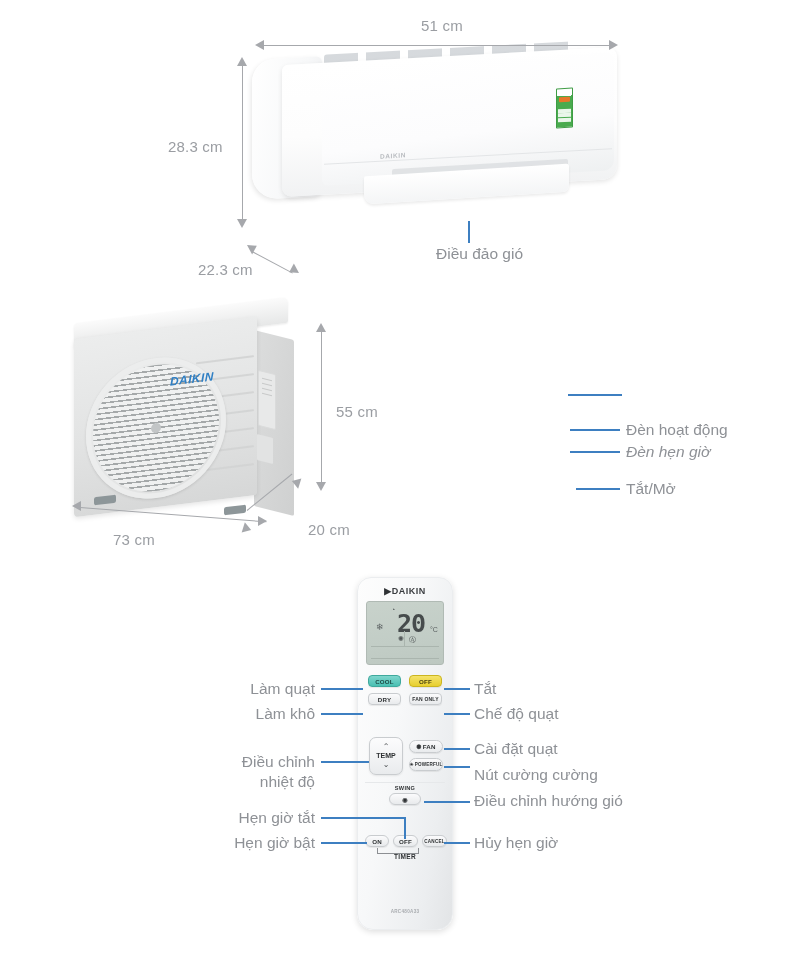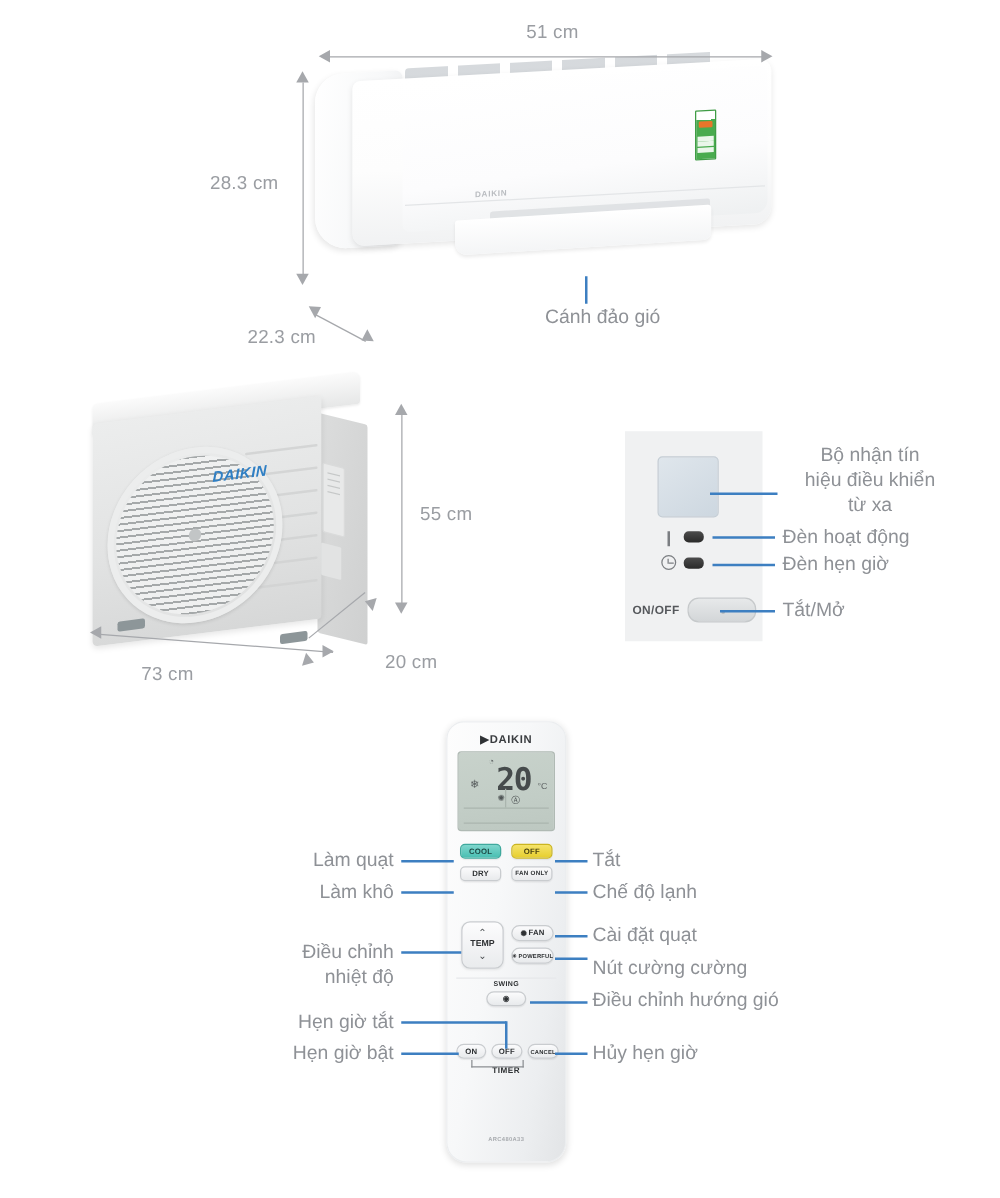--- a/index.html
+++ b/index.html
@@ -274,21 +274,21 @@
   </div>
 
   <div class="abs dim-label" style="left:198px; top:261px;">22.3 cm</div>
   <div class="abs">
     <div class="arrowline h" style="left:252px; top:251px; width:46px; transform:rotate(28deg); transform-origin:left center;"></div>
     <div class="arrowhead" style="left:246px; top:243px; border-top:4px solid transparent; border-bottom:6px solid transparent; border-right:9px solid #a6a8ac; transform:rotate(28deg);"></div>
     <div class="arrowhead" style="left:291px; top:265px; border-top:6px solid transparent; border-bottom:4px solid transparent; border-left:9px solid #a6a8ac; transform:rotate(28deg);"></div>
   </div>
 
   <div class="leader leader-v" style="left:468px; top:221px; height:22px;"></div>
-  <div class="abs callout-label" style="left:436px; top:244px;">Cánh đảo gió</div>
+  <div class="abs callout-label" style="left:436px; top:244px;">Điều đảo gió</div>
 
   <div class="abs" id="outdoor-unit">
     <div class="ou-side"></div>
     <div class="ou-top"></div>
     <div class="ou-front">
       <div class="ou-slat" style="left:122px; top:38px; width:58px; transform:none;"></div>
       <div class="ou-slat" style="left:122px; top:56px; width:58px; transform:none;"></div>
       <div class="ou-slat" style="left:122px; top:74px; width:58px; transform:none;"></div>
       <div class="ou-slat" style="left:122px; top:92px; width:58px; transform:none;"></div>
       <div class="ou-slat" style="left:122px; top:110px; width:58px; transform:none;"></div>
@@ -322,44 +322,28 @@
     <div class="arrowhead" style="left:258px; top:516px; border-top:5px solid transparent; border-bottom:5px solid transparent; border-left:9px solid #a6a8ac;"></div>
   </div>
 
   <div class="abs dim-label" style="left:308px; top:521px;">20 cm</div>
   <div class="abs">
     <div class="arrowline h" style="left:247px; top:510px; width:58px; transform:rotate(-39deg); transform-origin:left center;"></div>
     <div class="arrowhead" style="left:240px; top:524px; border-top:6px solid transparent; border-bottom:4px solid transparent; border-right:9px solid #a6a8ac; transform:rotate(-39deg);"></div>
     <div class="arrowhead" style="left:294px; top:477px; border-top:4px solid transparent; border-bottom:6px solid transparent; border-left:9px solid #a6a8ac; transform:rotate(-39deg);"></div>
   </div>
 
-  <div class="abs" id="display-panel">
-    <div class="dp-receiver"></div>
-    <div class="dp-icon-bar" style="left:34px; top:80px;"></div>
-    <div class="dp-led" style="left:47px; top:80px;"></div>
-    <div class="dp-clock" style="left:29px; top:99px;"></div>
-    <div class="dp-led" style="left:47px; top:101px;"></div>
-    <div class="dp-onoff-text">ON/OFF</div>
-    <div class="dp-onoff-btn">
-      <div class="dp-onoff-dot"></div>
-    </div>
-  </div>
 
   <div class="leader leader-h" style="left:568px; top:394px; width:54px;"></div>
-  <div class="abs callout-label ctr" style="left:626px; top:355px; width:140px;">
-    <div>Bộ nhận tín</div>
-    <div>hiệu điều khiển</div>
-    <div>từ xa</div>
-  </div>
 
   <div class="leader leader-h" style="left:570px; top:429px; width:50px;"></div>
   <div class="abs callout-label" style="left:626px; top:420px;">Đèn hoạt động</div>
 
   <div class="leader leader-h" style="left:570px; top:451px; width:50px;"></div>
-  <div class="abs callout-label" style="left:626px; top:442px;">Đèn hẹn giờ</div>
+  <div class="abs callout-label" style="left:626px; top:442px;font-style:italic;">Đèn hẹn giờ</div>
 
   <div class="leader leader-h" style="left:576px; top:488px; width:44px;"></div>
   <div class="abs callout-label" style="left:626px; top:479px;">Tắt/Mở</div>
 
   <div class="abs" id="remote">
     <div class="rm-shell"></div>
 
     <div class="rm-logo">
       <span class="mark">▶</span><span>DAIKIN</span>
     </div>
@@ -427,21 +411,21 @@
   <div class="leader leader-h" style="left:321px; top:817px; width:84px;"></div>
   <div class="leader leader-v" style="left:404px; top:817px; height:22px;"></div>
 
   <div class="abs callout-label rt" style="left:195px; top:833px; width:120px;">Hẹn giờ bật</div>
   <div class="leader leader-h" style="left:321px; top:842px; width:46px;"></div>
 
   <div class="leader leader-h" style="left:444px; top:688px; width:26px;"></div>
   <div class="abs callout-label" style="left:474px; top:679px;">Tắt</div>
 
   <div class="leader leader-h" style="left:444px; top:713px; width:26px;"></div>
-  <div class="abs callout-label" style="left:474px; top:704px;">Chế độ lạnh</div>
+  <div class="abs callout-label" style="left:474px; top:704px;">Chế độ quạt</div>
 
   <div class="leader leader-h" style="left:444px; top:748px; width:26px;"></div>
   <div class="abs callout-label" style="left:474px; top:739px;">Cài đặt quạt</div>
 
   <div class="leader leader-h" style="left:444px; top:766px; width:26px;"></div>
   <div class="abs callout-label" style="left:474px; top:765px;">Nút cường cường</div>
 
   <div class="leader leader-h" style="left:424px; top:801px; width:46px;"></div>
   <div class="abs callout-label" style="left:474px; top:791px;">Điều chỉnh hướng gió</div>
 

